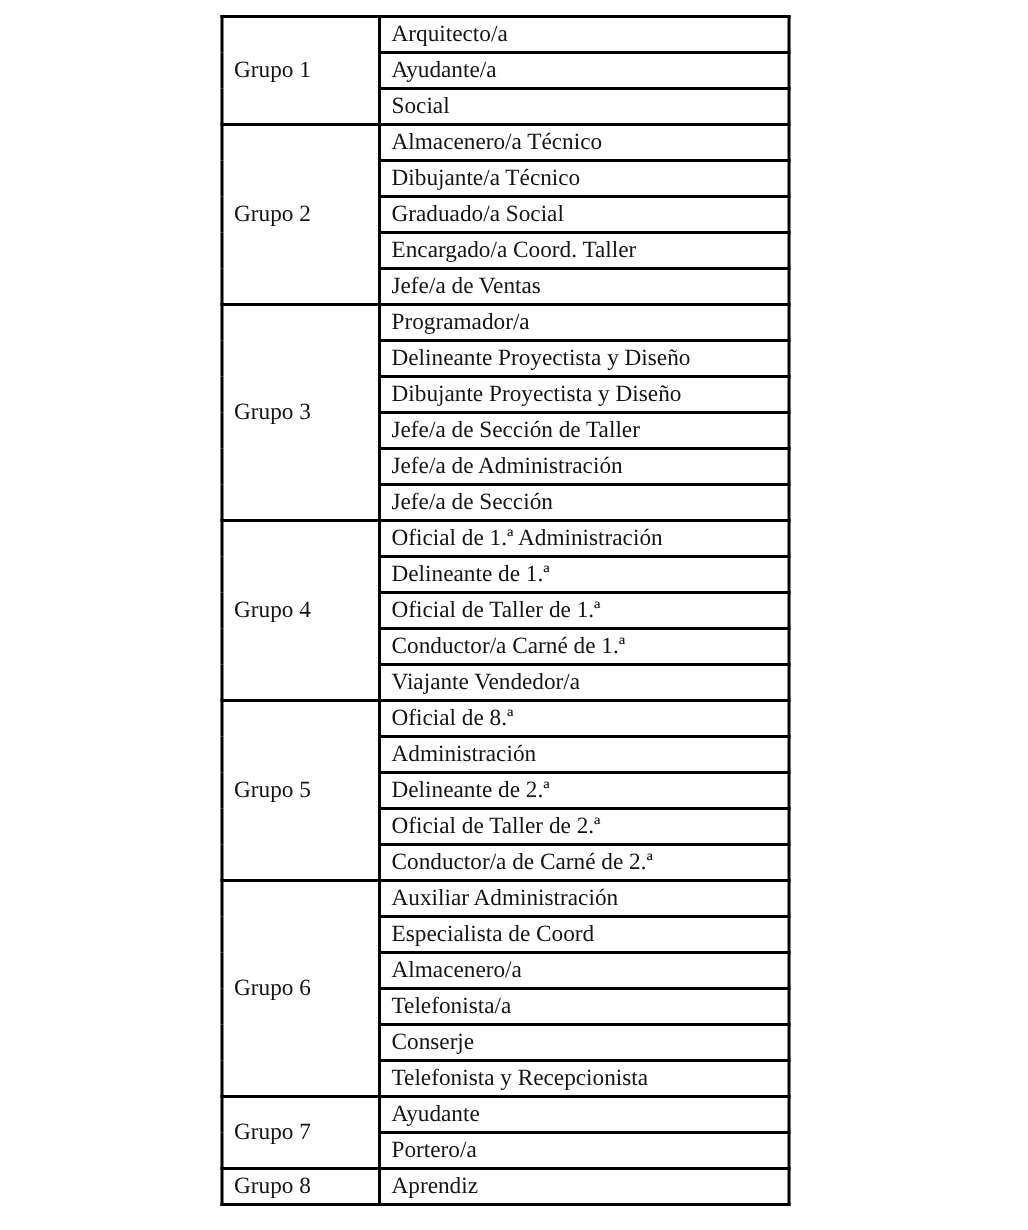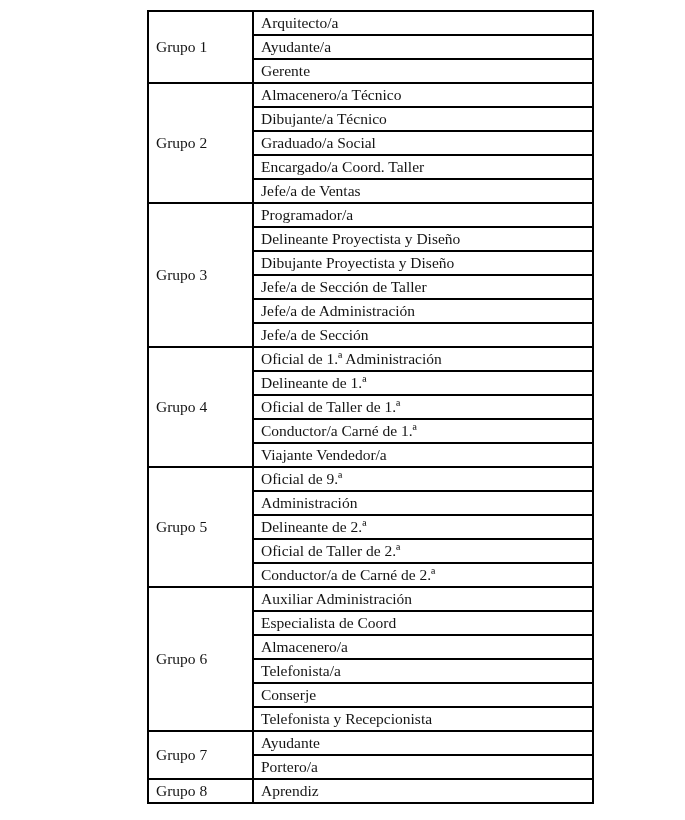--- a/index.html
+++ b/index.html
@@ -31,39 +31,39 @@
     line-height: 1;
     padding: 0 4px 1px 7px;
     vertical-align: middle;
     white-space: nowrap;
     overflow: hidden;
   }
   td.group-cell {
     width: 105px;
   }
   td.item-cell {
-    width: 340px;
+    width: 273px;
   }
 </style>
 </head>
 <body>
 
 <div class="table-wrap">
   <table class="classification">
     <tbody>
 
       <tr>
         <td class="group-cell" rowspan="3">Grupo 1</td>
         <td class="item-cell">Arquitecto/a</td>
       </tr>
       <tr>
           <td class="item-cell">Ayudante/a</td>
         </tr>
       <tr>
-          <td class="item-cell">Gerente</td>
+          <td class="item-cell">Social</td>
         </tr>
 
       <tr>
         <td class="group-cell" rowspan="5">Grupo 2</td>
         <td class="item-cell">Almacenero/a Técnico</td>
       </tr>
       <tr>
           <td class="item-cell">Dibujante/a Técnico</td>
         </tr>
       <tr>
@@ -108,21 +108,21 @@
         </tr>
       <tr>
           <td class="item-cell">Conductor/a Carné de 1.ª</td>
         </tr>
       <tr>
           <td class="item-cell">Viajante Vendedor/a</td>
         </tr>
 
       <tr>
         <td class="group-cell" rowspan="5">Grupo 5</td>
-        <td class="item-cell">Oficial de 9.ª</td>
+        <td class="item-cell">Oficial de 8.ª</td>
       </tr>
       <tr>
           <td class="item-cell">Administración</td>
         </tr>
       <tr>
           <td class="item-cell">Delineante de 2.ª</td>
         </tr>
       <tr>
           <td class="item-cell">Oficial de Taller de 2.ª</td>
         </tr>

